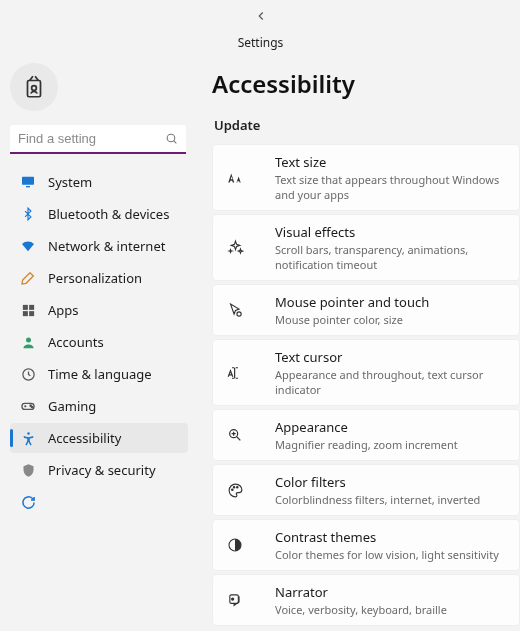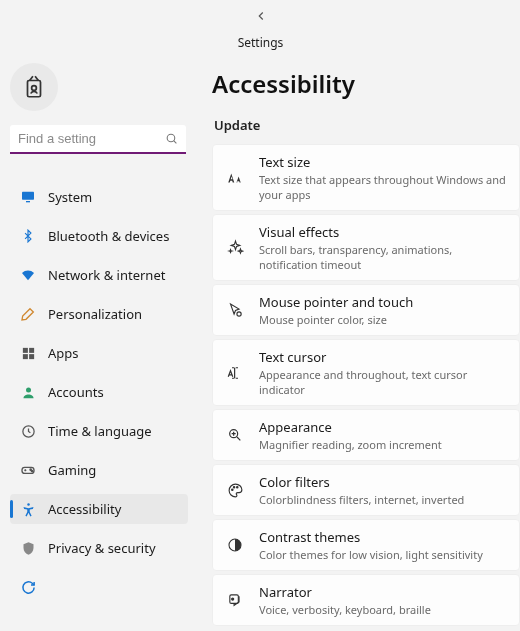--- a/index.html
+++ b/index.html
@@ -77,22 +77,21 @@
   .search-icon {
     position: absolute;
     right: 8px;
     top: 50%;
     transform: translateY(-50%);
     color: #777;
   }
   .nav {
     display: flex;
     flex-direction: column;
-    gap: 7px;
-    margin-top: 15px;
+    gap: 0;
   }
   .nav-item {
     display: flex;
     align-items: center;
     gap: 12px;
     padding: 6px 10px 6px 10px;
     border-radius: 4px;
     cursor: pointer;
     font-size: 13px;
     color: #1b1b1b;
@@ -134,21 +133,21 @@
   }
   .section-label {
     font-size: 13px;
     font-weight: 600;
     margin: 4px 0 10px 2px;
     color: #222;
   }
   .tile {
     display: flex;
     align-items: center;
-    gap: 14px;
+    gap: 30px;
     background: #fdfdfd;
     border: 1px solid #eee;
     border-radius: 4px;
     padding: 8px 12px;
     margin-bottom: 3px;
     min-height: 52px;
     cursor: pointer;
   }
   .tile-icon {
     width: 20px;

